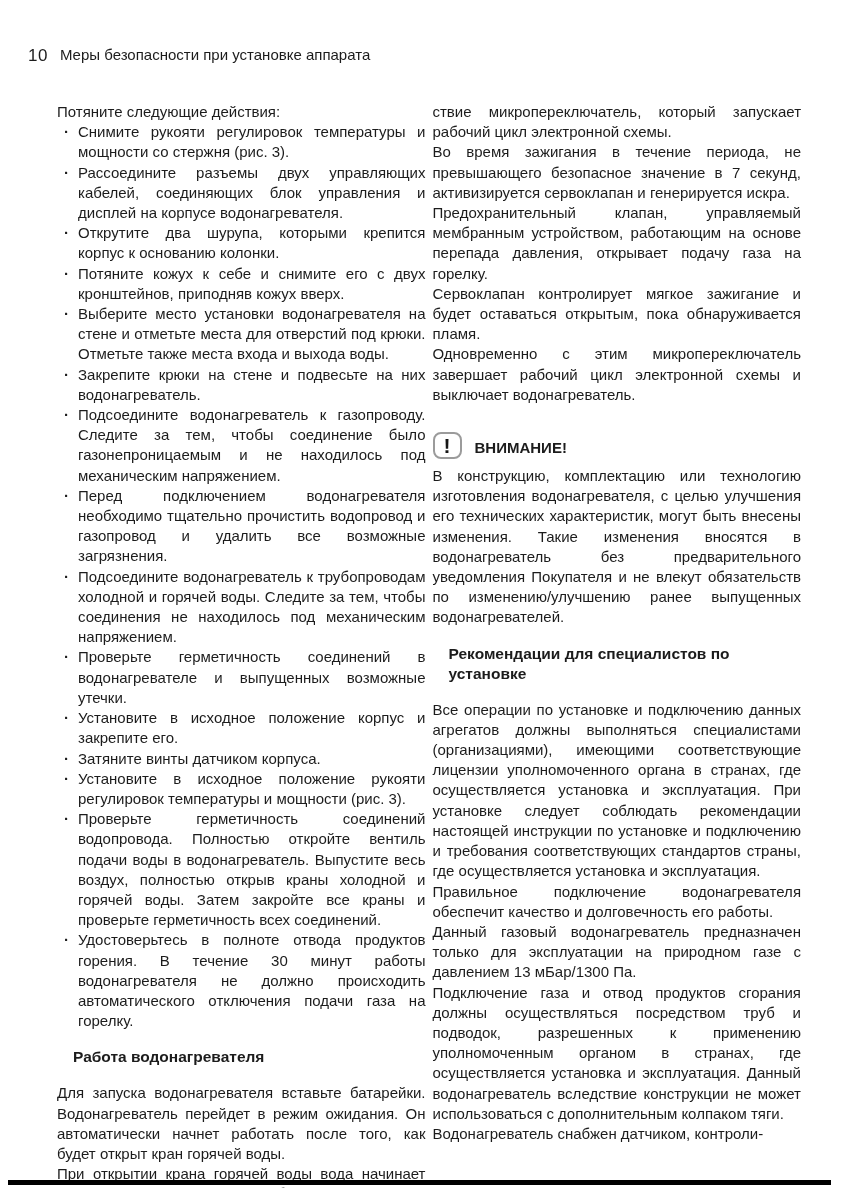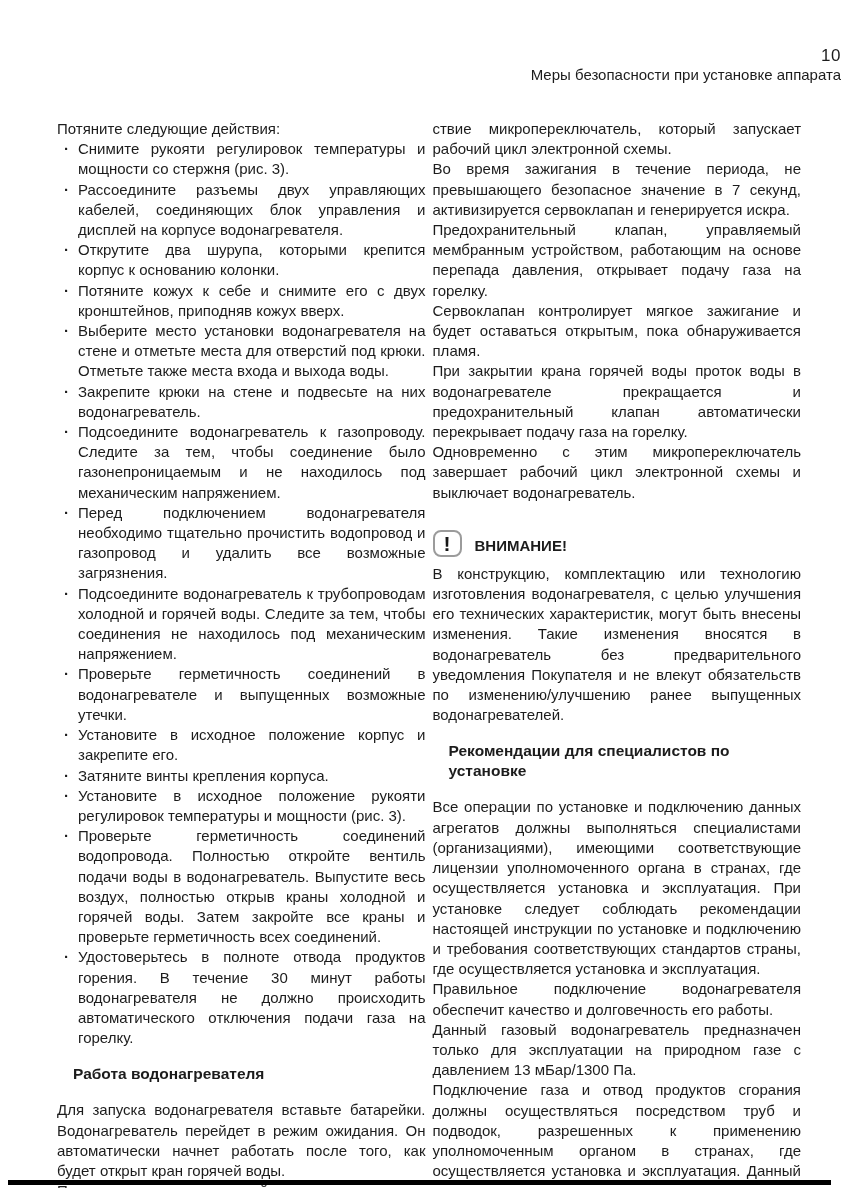--- a/index.html
+++ b/index.html
@@ -8,31 +8,30 @@
     width: 841px;
     height: 1188px;
     margin: 0 auto;
     background: #ffffff;
     overflow: hidden;
     font-family: "Liberation Sans", sans-serif;
     color: #1c1c1c;
   }
   .page-header {
     display: flex;
-    align-items: flex-end;
+    align-items: flex-start;
     padding: 46px 0 0 28px;
-    flex-direction: column;
   }
   .page-number {
     font-size: 17px;
     letter-spacing: 0.5px;
   }
   .header-title {
     font-size: 15px;
-    margin-left: 28px;
+    margin-left: 12px;
   }
   .columns {
     display: flex;
     gap: 7px;
     padding: 36px 40px 0 57px;
   }
   .col {
     width: 369px;
     font-size: 15px;
     line-height: 20.2px;
@@ -120,36 +119,35 @@
         <li>Рассоедините разъемы двух управляющих кабелей, соединяющих блок управления и дисплей на корпусе водонагревателя.</li>
         <li>Открутите два шурупа, которыми крепится корпус к основанию колонки.</li>
         <li>Потяните кожух к себе и снимите его с двух кронштейнов, приподняв кожух вверх.</li>
         <li>Выберите место установки водонагревателя на стене и отметьте места для отверстий под крюки. Отметьте также места входа и выхода воды.</li>
         <li>Закрепите крюки на стене и подвесьте на них водонагреватель.</li>
         <li>Подсоедините водонагреватель к газопроводу. Следите за тем, чтобы соединение было газонепроницаемым и не находилось под механическим напряжением.</li>
         <li>Перед подключением водонагревателя необходимо тщательно прочистить водопровод и газопровод и удалить все возможные загрязнения.</li>
         <li>Подсоедините водонагреватель к трубопроводам холодной и горячей воды. Следите за тем, чтобы соединения не находилось под механическим напряжением.</li>
         <li>Проверьте герметичность соединений в водонагревателе и выпущенных возможные утечки.</li>
         <li>Установите в исходное положение корпус и закрепите его.</li>
-        <li>Затяните винты крепления корпуса.</li>
+        <li>Затяните винты датчиком корпуса.</li>
         <li>Установите в исходное положение рукояти регулировок температуры и мощности (рис. 3).</li>
         <li>Проверьте герметичность соединений водопровода. Полностью откройте вентиль подачи воды в водонагреватель. Выпустите весь воздух, полностью открыв краны холодной и горячей воды. Затем закройте все краны и проверьте герметичность всех соединений.</li>
         <li>Удостоверьтесь в полноте отвода продуктов горения. В течение 30 минут работы водонагревателя не должно происходить автоматического отключения подачи газа на горелку.</li>
       </ul>
       <h3 class="doc-heading heading-operation">Работа водонагревателя</h3>
       <p>Для запуска водонагревателя вставьте батарейки. Водонагреватель перейдет в режим ожидания. Он автоматически начнет работать после того, как будет открыт кран горячей воды.</p>
       <p>При открытии крана горячей воды вода начинает циркулировать в теплообменнике. Штифт гидравлического клапана приводит в дей-</p>
     </section>
 
     <section class="col">
       <p>ствие микропереключатель, который запускает рабочий цикл электронной схемы.</p>
       <p>Во время зажигания в течение периода, не превышающего безопасное значение в 7 секунд, активизируется сервоклапан и генерируется искра.</p>
       <p>Предохранительный клапан, управляемый мембранным устройством, работающим на основе перепада давления, открывает подачу газа на горелку.</p>
       <p>Сервоклапан контролирует мягкое зажигание и будет оставаться открытым, пока обнаруживается пламя.</p>
-      <p>При закрытии крана горячей воды проток воды в водонагревателе прекращается и предохранительный клапан автоматически перекрывает подачу газа на горелку.</p>
       <p>Одновременно с этим микропереключатель завершает рабочий цикл электронной схемы и выключает водонагреватель.</p>
 
       <div class="warning-block">
         <div class="warning-head">
           <span class="warning-icon">!</span>
           <span class="warning-title">ВНИМАНИЕ!</span>
         </div>
         <p>В конструкцию, комплектацию или технологию изготовления водонагревателя, с целью улучшения его технических характеристик, могут быть внесены изменения. Такие изменения вносятся в водонагреватель без предварительного уведомления Покупателя и не влекут обязательств по изменению/улучшению ранее выпущенных водонагревателей.</p>
       </div>
 

